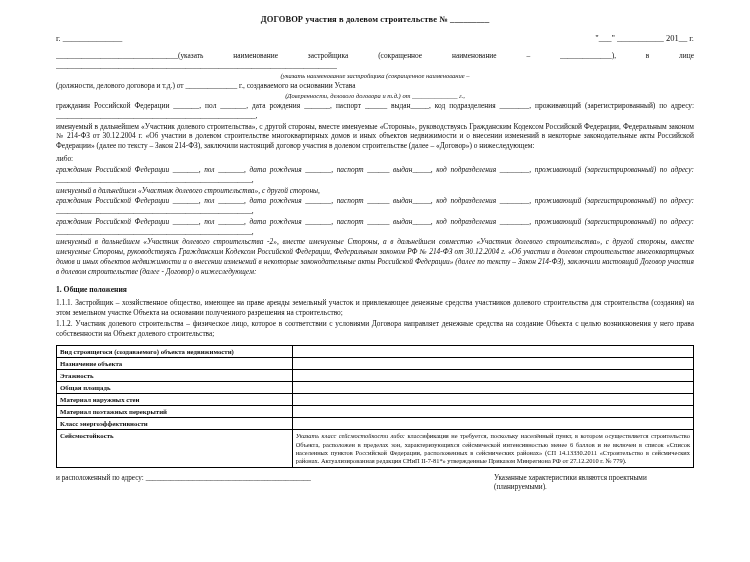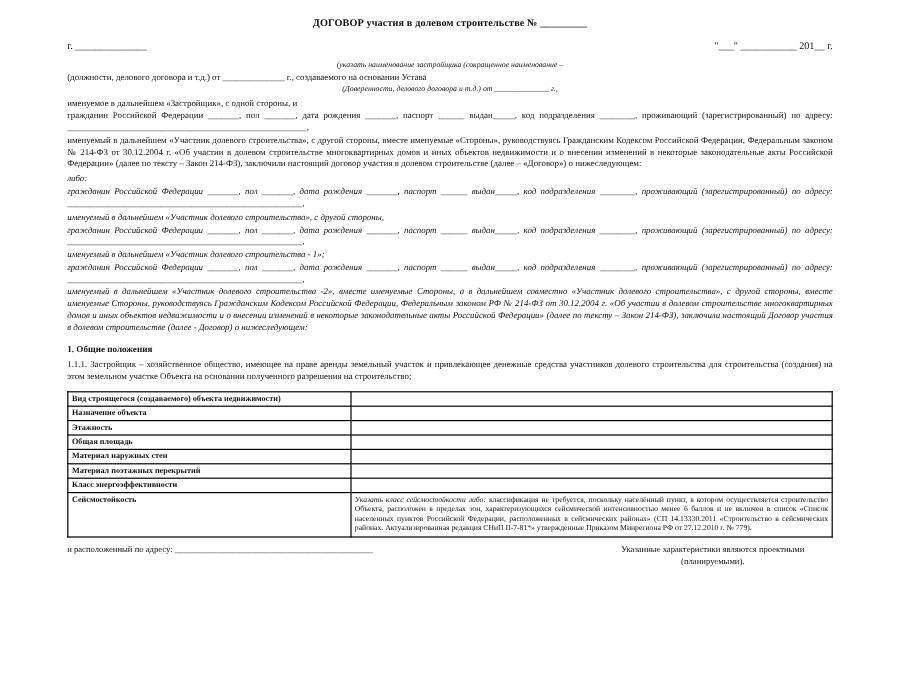--- a/index.html
+++ b/index.html
@@ -53,21 +53,20 @@
   }
   .small-note {
     font-size: 6.5px;
     font-style: italic;
     text-align: center;
     line-height: 1.3;
     margin: 0 0 1px 0;
   }
   .либо {
     font-size: 7.4px;
-    font-style: italic;
     margin: 3px 0 2px 0;
   }
   .section-title {
     font-size: 7.6px;
     font-weight: bold;
     margin: 9px 0 4px 0;
   }
   table.char {
     border-collapse: collapse;
     width: 100%;
@@ -99,57 +98,57 @@
     font-size: 7.2px;
     margin-top: 6px;
     justify-content: space-between;
     align-items: flex-start;
     gap: 44px;
   }
   .footer-row .fl {
     white-space: nowrap;
   }
   .footer-row .fr {
-    text-align: center;
+    text-align: left;
     line-height: 1.3;
     max-width: 200px;
   }
 </style>
 </head>
 <body>
 
 <div class="page">
 
   <div class="doc-title">ДОГОВОР участия в долевом строительстве № _________</div>
 
   <div class="row-city">
     <span class="left">г. ______________</span>
     <span class="right">"___" ___________ 201__ г.</span>
   </div>
 
+  <p class="body">_________________________________(указать наименование застройщика (сокращенное наименование – ______________), в лице ____________________________________________________________________________</p>
   <p class="small-note">(указать наименование застройщика (сокращенное наименование –</p>
   <p class="body">(должности, делового договора и т.д.) от ______________ г., создаваемого на основании Устава</p>
   <p class="small-note">(Доверенности, делового договора и т.д.) от ______________ г.,</p>
-  <p class="body">именуемое в дальнейшем «Застройщик», с одной стороны, и</p>
   <p class="body">гражданин Российской Федерации _______, пол _______, дата рождения _______, паспорт ______ выдан_____, код подразделения ________, проживающий (зарегистрированный) по адресу: ______________________________________________________,</p>
   <p class="body">именуемый в дальнейшем «Участник долевого строительства», с другой стороны, вместе именуемые «Стороны», руководствуясь Гражданским Кодексом Российской Федерации, Федеральным законом № 214-ФЗ от 30.12.2004 г. «Об участии в долевом строительстве многоквартирных домов и иных объектов недвижимости и о внесении изменений в некоторые законодательные акты Российской Федерации» (далее по тексту – Закон 214-ФЗ), заключили настоящий договор участия в долевом строительстве (далее – «Договор») о нижеследующем:</p>
 
   <p class="либо">либо:</p>
 
   <p class="body it">гражданин Российской Федерации _______, пол _______, дата рождения _______, паспорт ______ выдан_____, код подразделения ________, проживающий (зарегистрированный) по адресу: _____________________________________________________,</p>
   <p class="body it">именуемый в дальнейшем «Участник долевого строительства», с другой стороны,</p>
   <p class="body it">гражданин Российской Федерации _______, пол _______, дата рождения _______, паспорт ______ выдан_____, код подразделения ________, проживающий (зарегистрированный) по адресу: _____________________________________________________,</p>
-  <p class="body it">именуемый в дальнейшем «Участник долевого строительства - 1»;</p>
 
   <p class="body it">гражданин Российской Федерации _______, пол _______, дата рождения _______, паспорт ______ выдан_____, код подразделения ________, проживающий (зарегистрированный) по адресу: _____________________________________________________,</p>
   <p class="body it">именуемый в дальнейшем «Участник долевого строительства -2», вместе именуемые Стороны, а в дальнейшем совместно «Участник долевого строительства», с другой стороны, вместе именуемые Стороны, руководствуясь Гражданским Кодексом Российской Федерации, Федеральным законом РФ № 214-ФЗ от 30.12.2004 г. «Об участии в долевом строительстве многоквартирных домов и иных объектов недвижимости и о внесении изменений в некоторые законодательные акты Российской Федерации» (далее по тексту – Закон 214-ФЗ), заключили настоящий Договор участия в долевом строительстве (далее - Договор) о нижеследующем:</p>
 
   <div class="section-title">1. Общие положения</div>
 
   <p class="body">1.1.1. Застройщик – хозяйственное общество, имеющее на праве аренды земельный участок и привлекающее денежные средства участников долевого строительства для строительства (создания) на этом земельном участке Объекта на основании полученного разрешения на строительство;</p>
+  <p class="body">1.1.2. Участник долевого строительства – физическое лицо, которое в соответствии с условиями Договора направляет денежные средства на создание Объекта с целью возникновения у него права собственности на Объект долевого строительства;</p>
 
   <table class="char">
     <tbody>
       <tr>
         <td class="label">Вид                 строящегося (создаваемого)           объекта недвижимости)</td>
         <td class="val"></td>
       </tr>
       <tr>
         <td class="label">Назначение объекта</td>
         <td class="val"></td>

